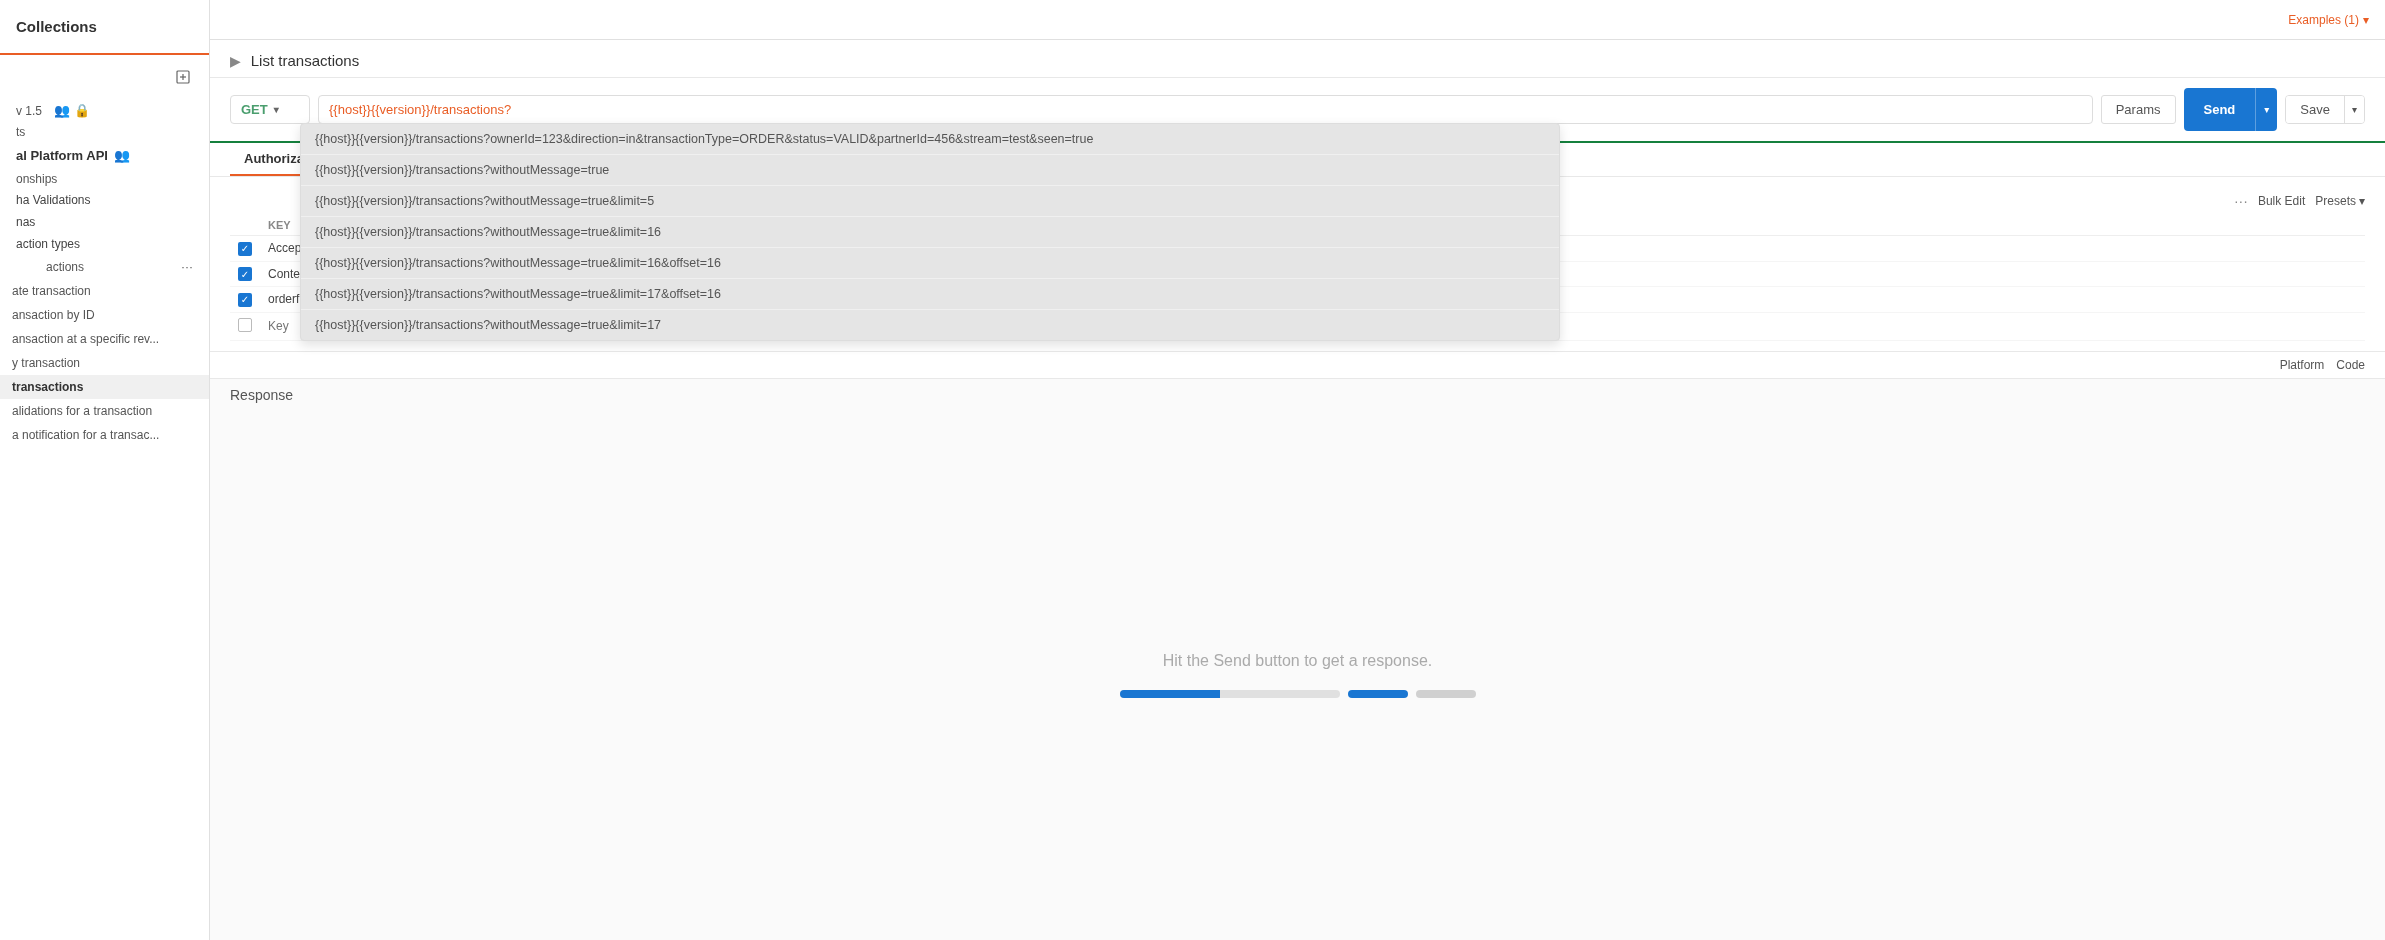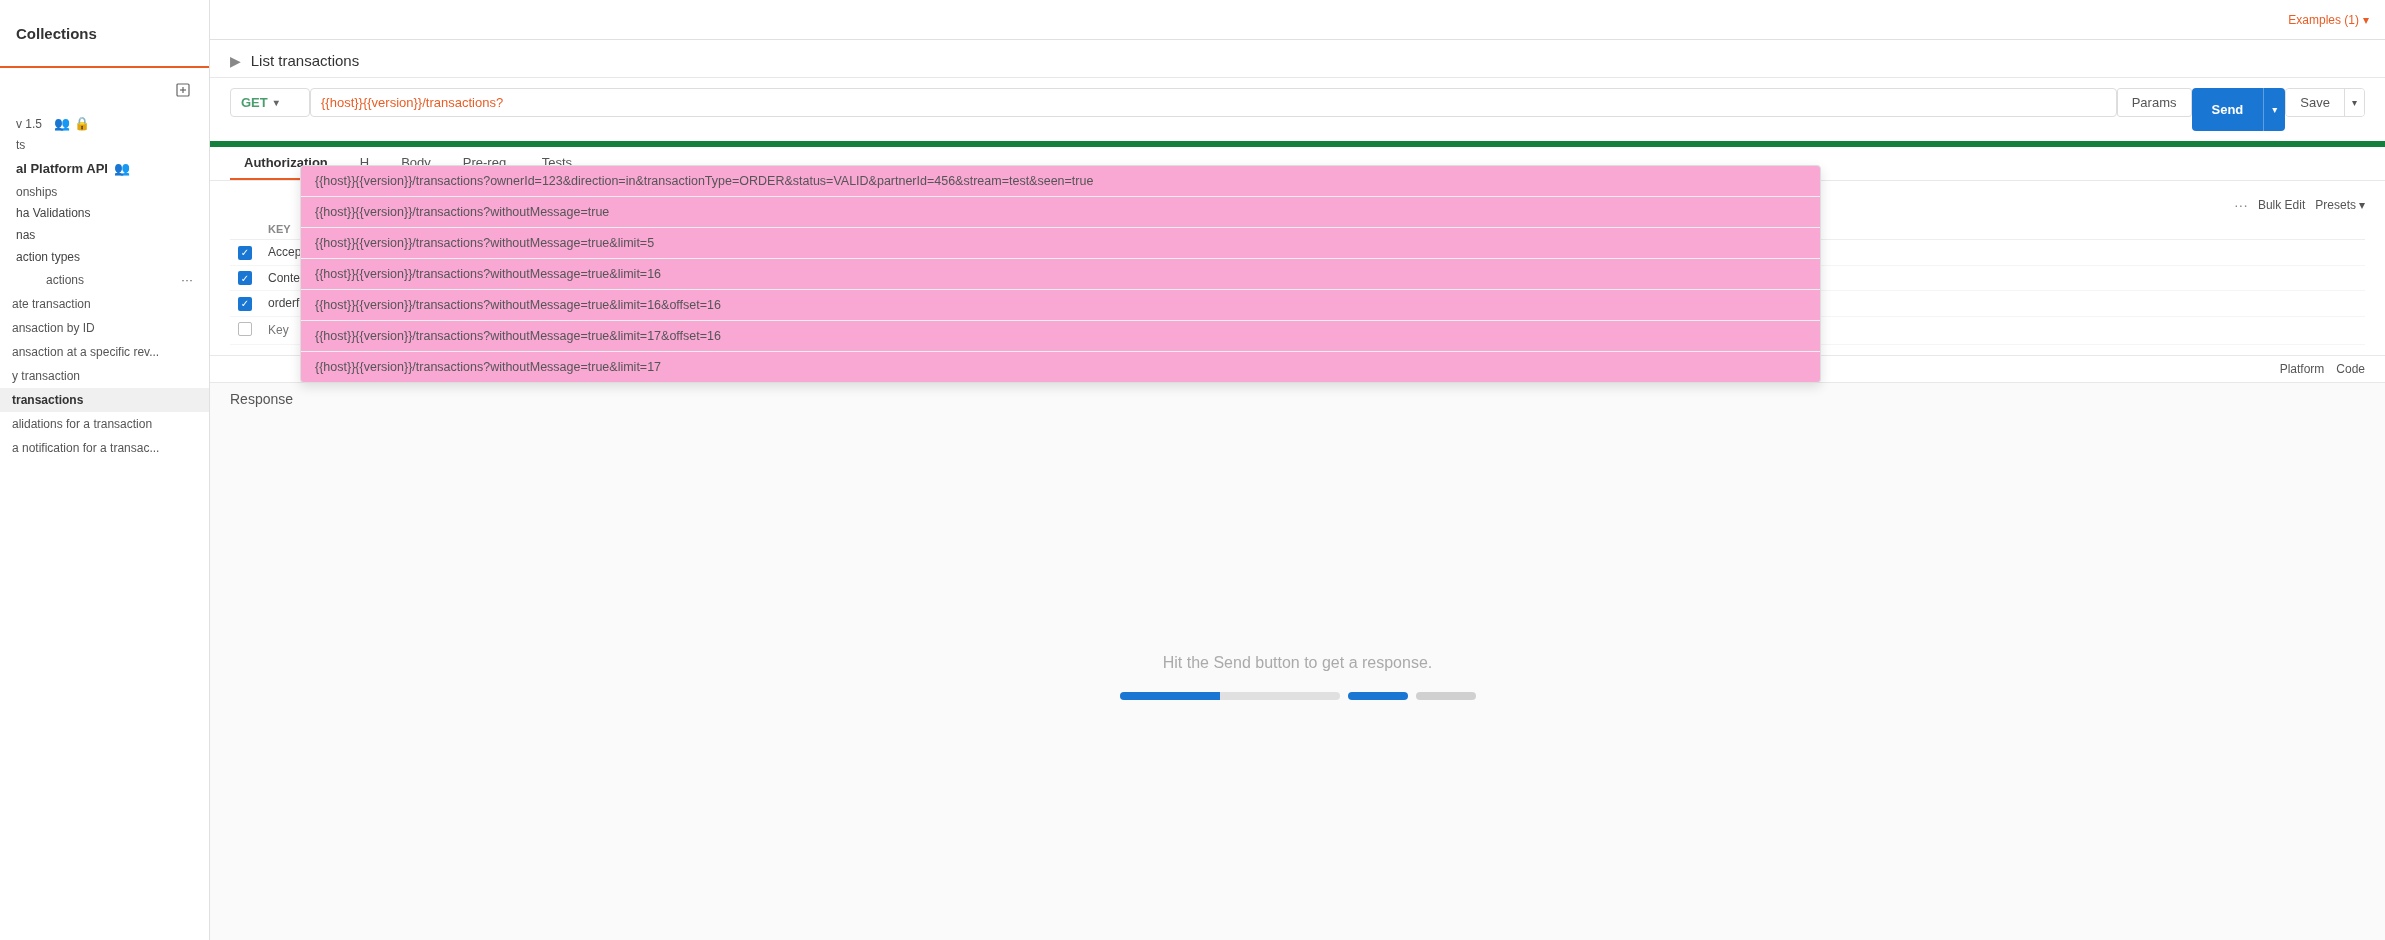--- a/index.html
+++ b/index.html
@@ -10,21 +10,21 @@
       width: 210px;
       min-width: 210px;
       background: #fff;
       border-right: 1px solid #e0e0e0;
       display: flex;
       flex-direction: column;
       height: 940px;
       overflow: hidden;
     }
     .sidebar-header {
-      height: 68px;
+      height: 55px;
       display: flex;
       align-items: center;
       padding: 0 16px;
       border-bottom: 2px solid #e95d25;
       font-size: 15px;
       font-weight: 600;
       color: #333;
     }
     .sidebar-actions {
       padding: 8px 12px;
@@ -122,22 +122,23 @@
       align-items: center;
       gap: 10px;
     }
     .request-title-icon { color: #888; font-size: 14px; }
     .request-title { font-size: 15px; font-weight: 500; color: #333; }
 
     
     .url-bar {
       padding: 10px 20px;
       display: flex;
-      align-items: flex-start;
-      border-bottom: 6px solid #15803d;
+      align-items: center;
+      gap: 8px;
+      border-bottom: 2px solid #15803d;
       position: relative;
     }
     .method-select {
       display: flex;
       align-items: center;
       gap: 6px;
       padding: 6px 10px;
       border: 1px solid #ddd;
       border-radius: 4px;
       font-size: 13px;
@@ -211,28 +212,27 @@
       cursor: pointer;
       font-size: 10px;
       color: #555;
     }
 
     
     .autocomplete-dropdown {
       position: absolute;
       top: 45px;
       left: 90px;
-      width: 1521px;
-      background: #f9a8d4;
+      width: 1260px;
+      background: #e5e5e5;
       border: 1px solid #ddd;
       border-radius: 4px;
       box-shadow: 0 4px 12px rgba(0,0,0,0.12);
       z-index: 100;
       overflow: hidden;
-      margin-top: 42px;
     }
     .autocomplete-item {
       padding: 8px 14px;
       font-size: 12.5px;
       color: #555;
       cursor: pointer;
       border-bottom: 1px solid #f0f0f0;
     }
     .autocomplete-item:last-child { border-bottom: none; }
 

